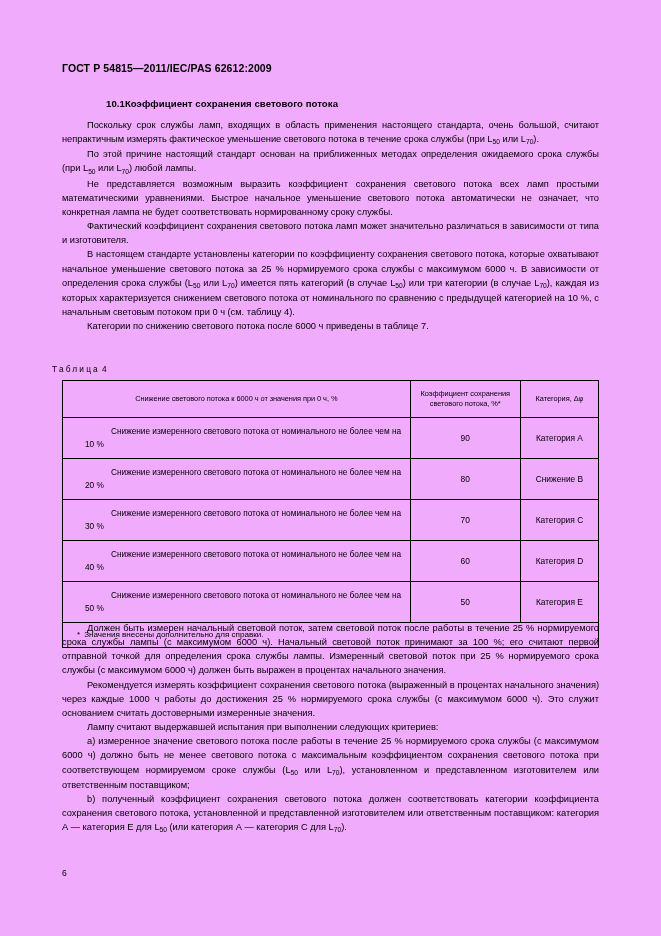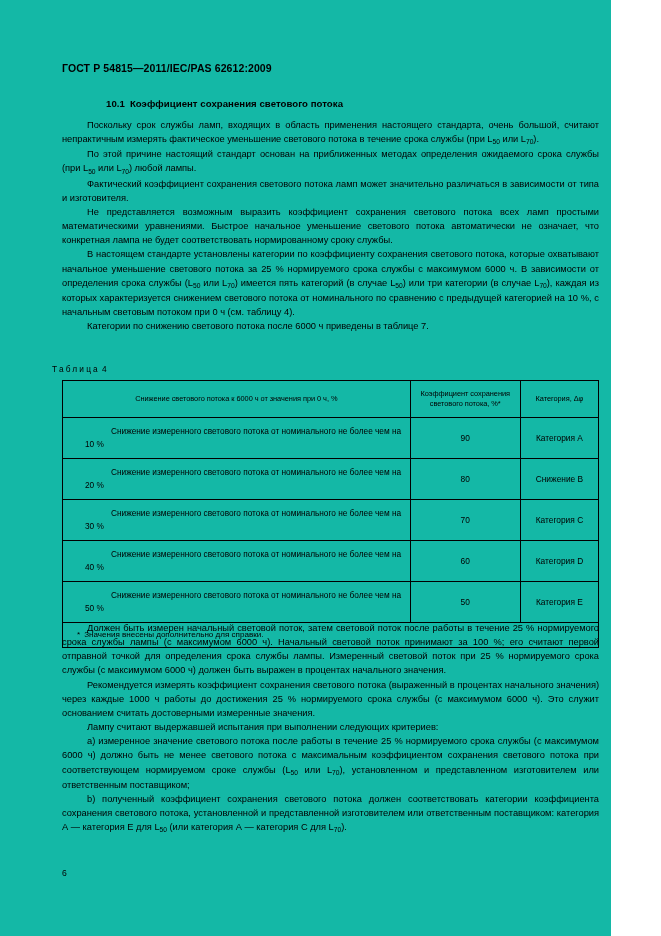--- a/index.html
+++ b/index.html
@@ -6,23 +6,23 @@
     margin: 0;
     padding: 0;
     background: #ffffff;
   }
   body {
     font-family: "Liberation Sans", sans-serif;
     color: #000000;
   }
   .page {
     position: relative;
-    width: 611px;
+    width: 661px;
     height: 936px;
-    background: #14b8a6;
+    background: #f0abfc;
     overflow: hidden;
     box-sizing: border-box;
   }
 
   
   .doc-header {
     font-size: 10.5px;
     font-weight: bold;
     letter-spacing: 0.1px;
     position: absolute;
@@ -34,21 +34,21 @@
   
   .section-heading {
     position: absolute;
     left: 106px;
     top: 98px;
     font-size: 9.6px;
     font-weight: bold;
     letter-spacing: 0.05px;
     white-space: nowrap;
   }
-  .section-heading .num { margin-right: 5px; }
+  .section-heading .num { }
 
   
   .body-block {
     position: absolute;
     left: 62px;
     top: 118px;
     width: 537px;
   }
   p.para {
     margin: 0;
@@ -149,22 +149,22 @@
 
   <div class="doc-header">ГОСТ Р 54815—2011/IEC/PAS 62612:2009</div>
 
   <div class="section-heading">
     <span class="num">10.1</span><span>Коэффициент сохранения светового потока</span>
   </div>
 
   <div class="body-block">
     <p class="para">Поскольку срок службы ламп, входящих в область применения настоящего стандарта, очень большой, считают непрактичным измерять фактическое уменьшение светового потока в течение срока службы (при L<sub>50</sub> или L<sub>70</sub>).</p>
     <p class="para">По этой причине настоящий стандарт основан на приближенных методах определения ожидаемого срока службы (при L<sub>50</sub> или L<sub>70</sub>) любой лампы.</p>
+    <p class="para">Не представляется возможным выразить коэффициент сохранения светового потока всех ламп простыми математическими уравнениями. Быстрое начальное уменьшение светового потока автоматически не означает, что конкретная лампа не будет соответствовать нормированному сроку службы.</p>
     <p class="para">Фактический коэффициент сохранения светового потока ламп может значительно различаться в зависимости от типа и изготовителя.</p>
-    <p class="para">Не представляется возможным выразить коэффициент сохранения светового потока всех ламп простыми математическими уравнениями. Быстрое начальное уменьшение светового потока автоматически не означает, что конкретная лампа не будет соответствовать нормированному сроку службы.</p>
     <p class="para">В настоящем стандарте установлены категории по коэффициенту сохранения светового потока, которые охватывают начальное уменьшение светового потока за 25 % нормируемого срока службы с максимумом 6000 ч. В зависимости от определения срока службы (L<sub>50</sub> или L<sub>70</sub>) имеется пять категорий (в случае L<sub>50</sub>) или три категории (в случае L<sub>70</sub>), каждая из которых характеризуется снижением светового потока от номинального по сравнению с предыдущей категорией на 10 %, с начальным световым потоком при 0 ч (см. таблицу 4).</p>
     <p class="para">Категории по снижению светового потока после 6000 ч приведены в таблице 7.</p>
   </div>
 
   <div class="table-caption">
     <span>Таблица</span><span class="tnum">4</span>
   </div>
 
   <table class="gost">
     <colgroup>

